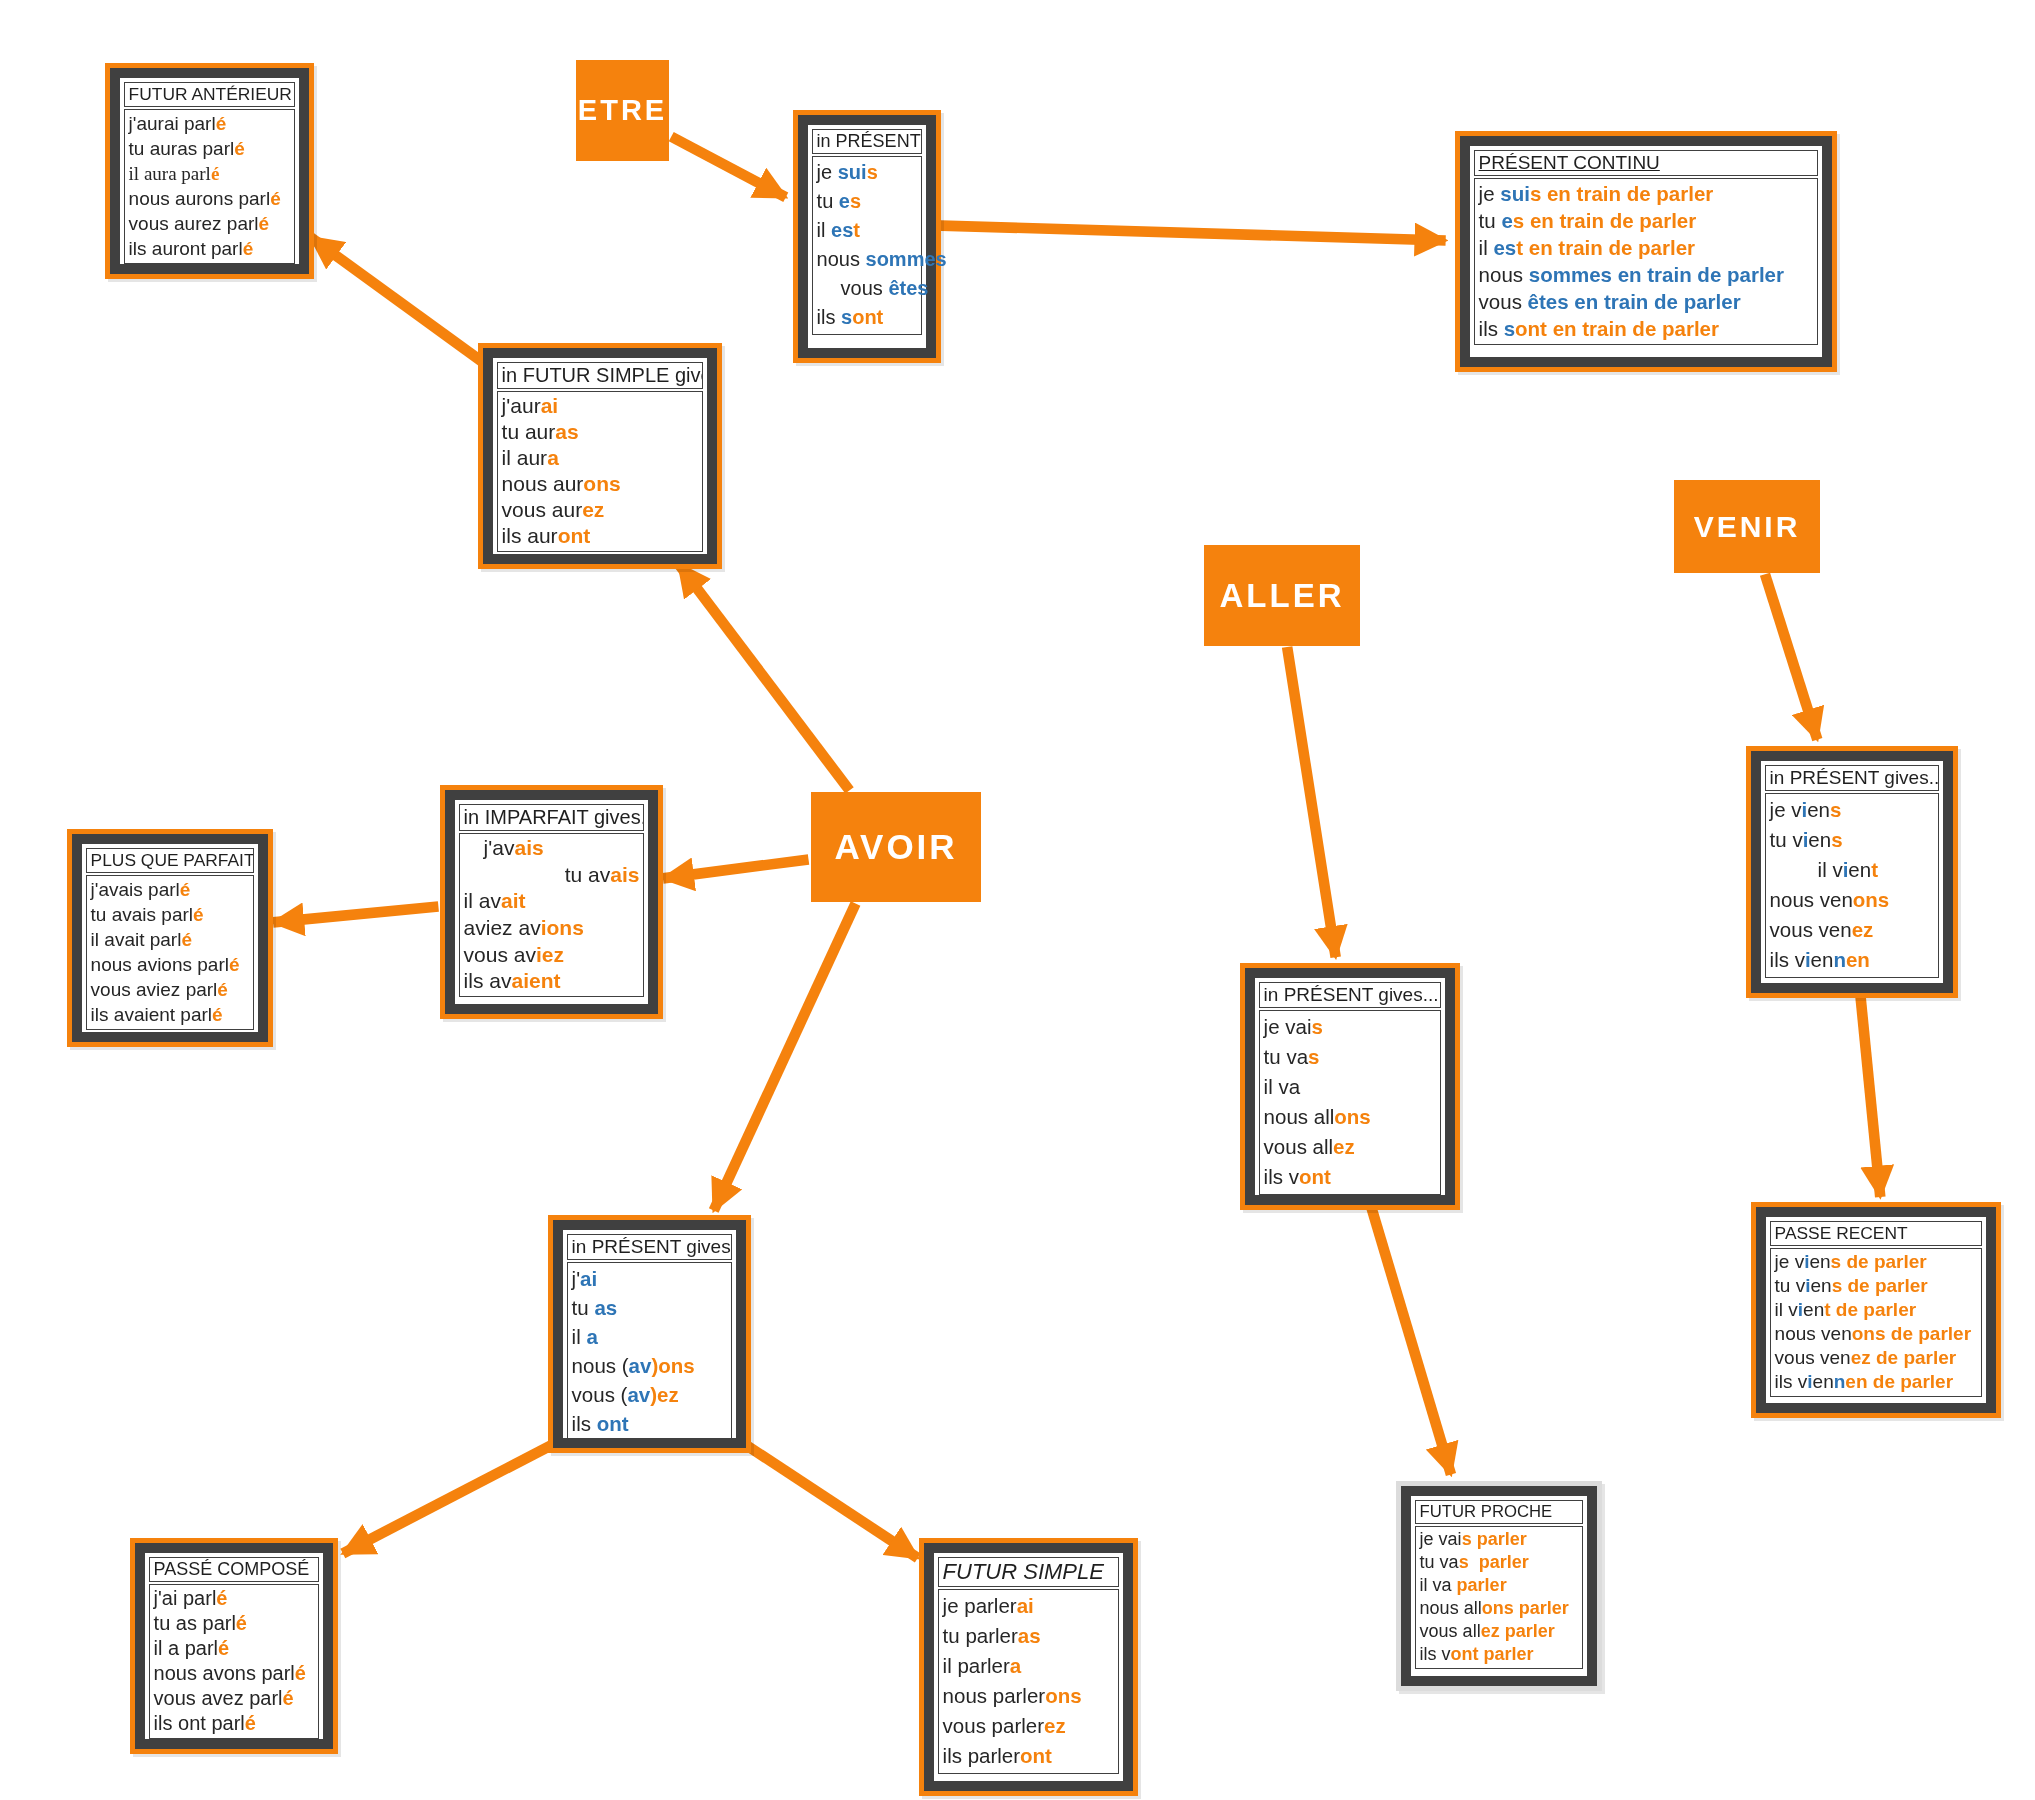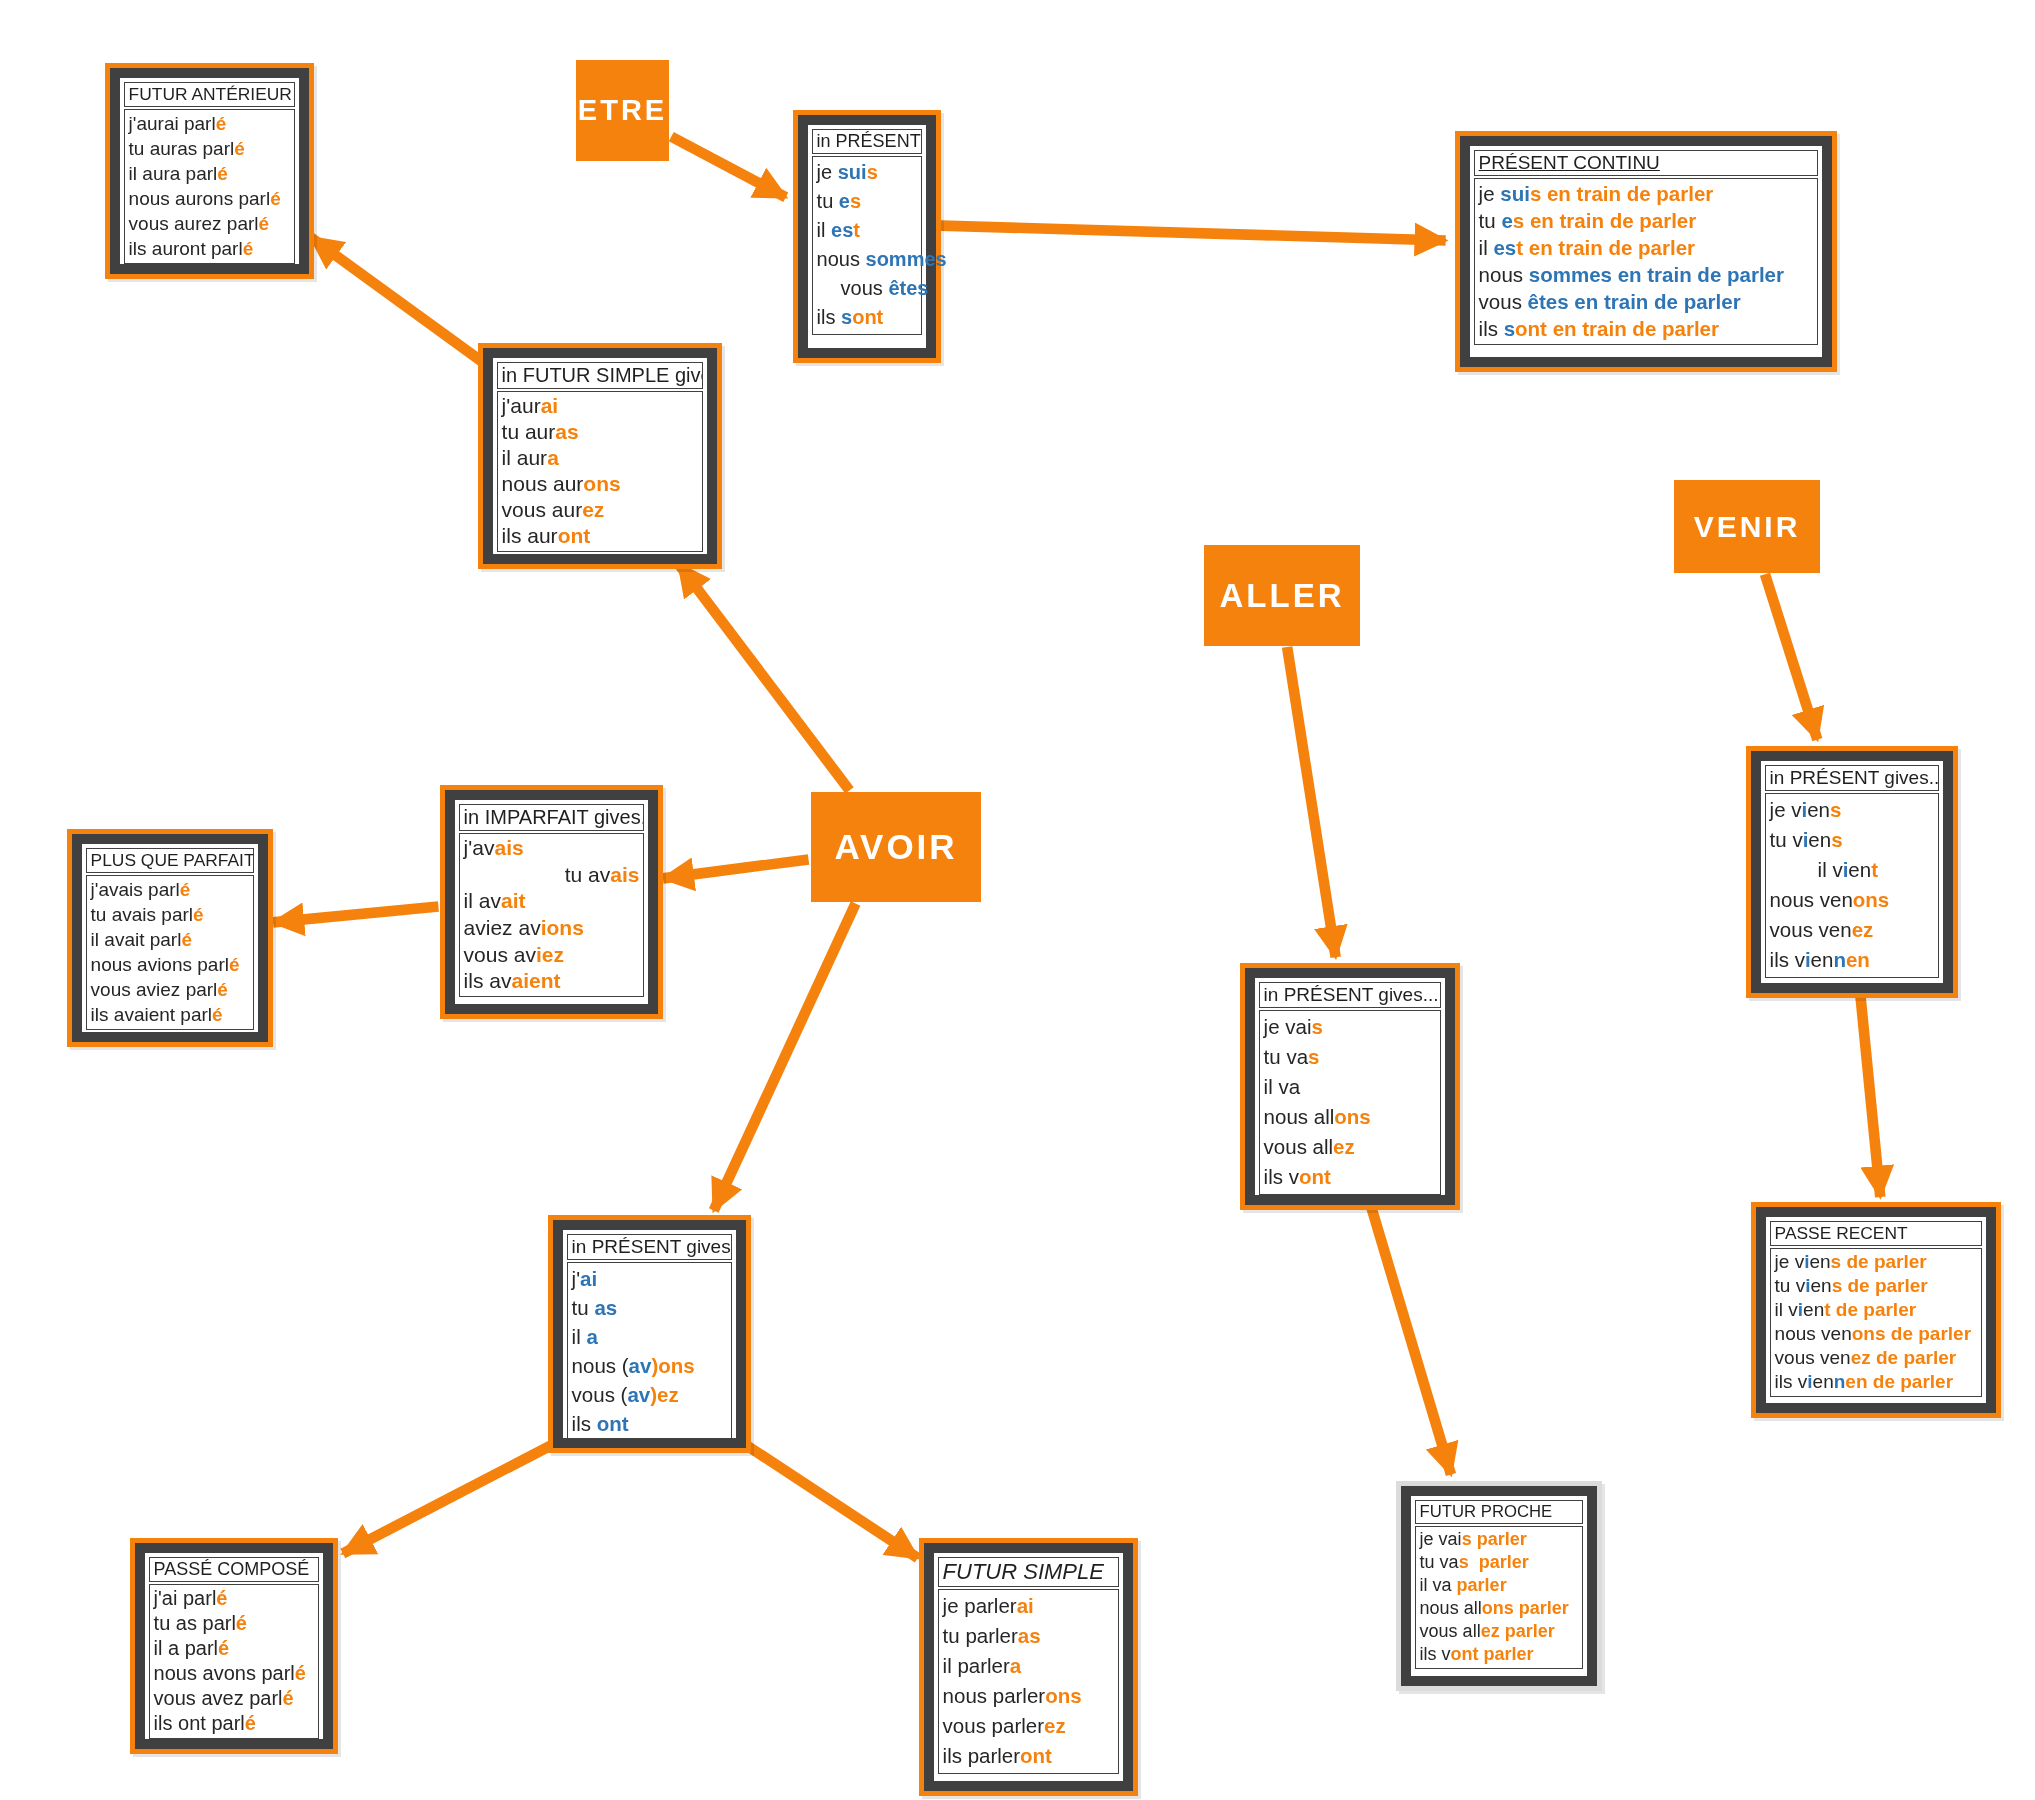--- a/index.html
+++ b/index.html
@@ -52,21 +52,21 @@
 <div class="verb" style="left:811px;top:792px;width:170px;height:110px;font-size:35px;">AVOIR</div>
 <div class="verb" style="left:1204px;top:545px;width:156px;height:101px;font-size:33px;">ALLER</div>
 <div class="verb" style="left:1674px;top:480px;width:146px;height:93px;font-size:30px;">VENIR</div>
 
 <div class="node" style="left:105px;top:63px;width:199px;height:206px;font-size:19px;">
     <div class="frame">
       <div class="titlecell" style="font-size: 17.4px;">FUTUR ANTÉRIEUR</div>
       <div class="bodycell">
         <div class="line" style="line-height: 25px;"><span class="seg-k">j'aurai parl</span><span class="seg-o">é</span></div>
         <div class="line" style="line-height: 25px;"><span class="seg-k">tu auras parl</span><span class="seg-o">é</span></div>
-        <div class="line" style="line-height: 25px;"><span class="seg-k">il aura parl</span><span class="seg-o">é</span></div>
+        <div class="line" style="line-height: 25px; font-family: Liberation Serif, serif;"><span class="seg-k">il aura parl</span><span class="seg-o">é</span></div>
         <div class="line" style="line-height: 25px;"><span class="seg-k">nous aurons parl</span><span class="seg-o">é</span></div>
         <div class="line" style="line-height: 25px;"><span class="seg-k">vous aurez parl</span><span class="seg-o">é</span></div>
         <div class="line" style="line-height: 25px;"><span class="seg-k">ils auront parl</span><span class="seg-o">é</span></div>
       </div>
     </div>
   </div>
 <div class="node" style="left:793px;top:110px;width:138px;height:243px;font-size:20px;">
     <div class="frame">
       <div class="titlecell" style="font-size: 18px;">in PRÉSENT gives...</div>
       <div class="bodycell">
@@ -102,21 +102,21 @@
         <div class="line" style="line-height: 26px;"><span class="seg-k">nous aur</span><span class="seg-o">ons</span></div>
         <div class="line" style="line-height: 26px;"><span class="seg-k">vous aur</span><span class="seg-o">ez</span></div>
         <div class="line" style="line-height: 26px;"><span class="seg-k">ils aur</span><span class="seg-o">ont</span></div>
       </div>
     </div>
   </div>
 <div class="node" style="left:440px;top:785px;width:213px;height:224px;font-size:21px;">
     <div class="frame">
       <div class="titlecell" style="font-size: 20px;">in IMPARFAIT gives...</div>
       <div class="bodycell">
-        <div class="line" style="line-height: 26.6px;"><span class="seg-k">j'av</span><span class="seg-o">ais</span></div>
+        <div class="line" style="line-height: 26.6px; margin-left: 20px;"><span class="seg-k">j'av</span><span class="seg-o">ais</span></div>
         <div class="line" style="line-height: 26.6px; text-align: right;"><span class="seg-k">tu av</span><span class="seg-o">ais</span></div>
         <div class="line" style="line-height: 26.6px;"><span class="seg-k">il av</span><span class="seg-o">ait</span></div>
         <div class="line" style="line-height: 26.6px;"><span class="seg-k">aviez av</span><span class="seg-o">ions</span></div>
         <div class="line" style="line-height: 26.6px;"><span class="seg-k">vous av</span><span class="seg-o">iez</span></div>
         <div class="line" style="line-height: 26.6px;"><span class="seg-k">ils av</span><span class="seg-o">aient</span></div>
       </div>
     </div>
   </div>
 <div class="node" style="left:67px;top:829px;width:196px;height:208px;font-size:19px;">
     <div class="frame">

